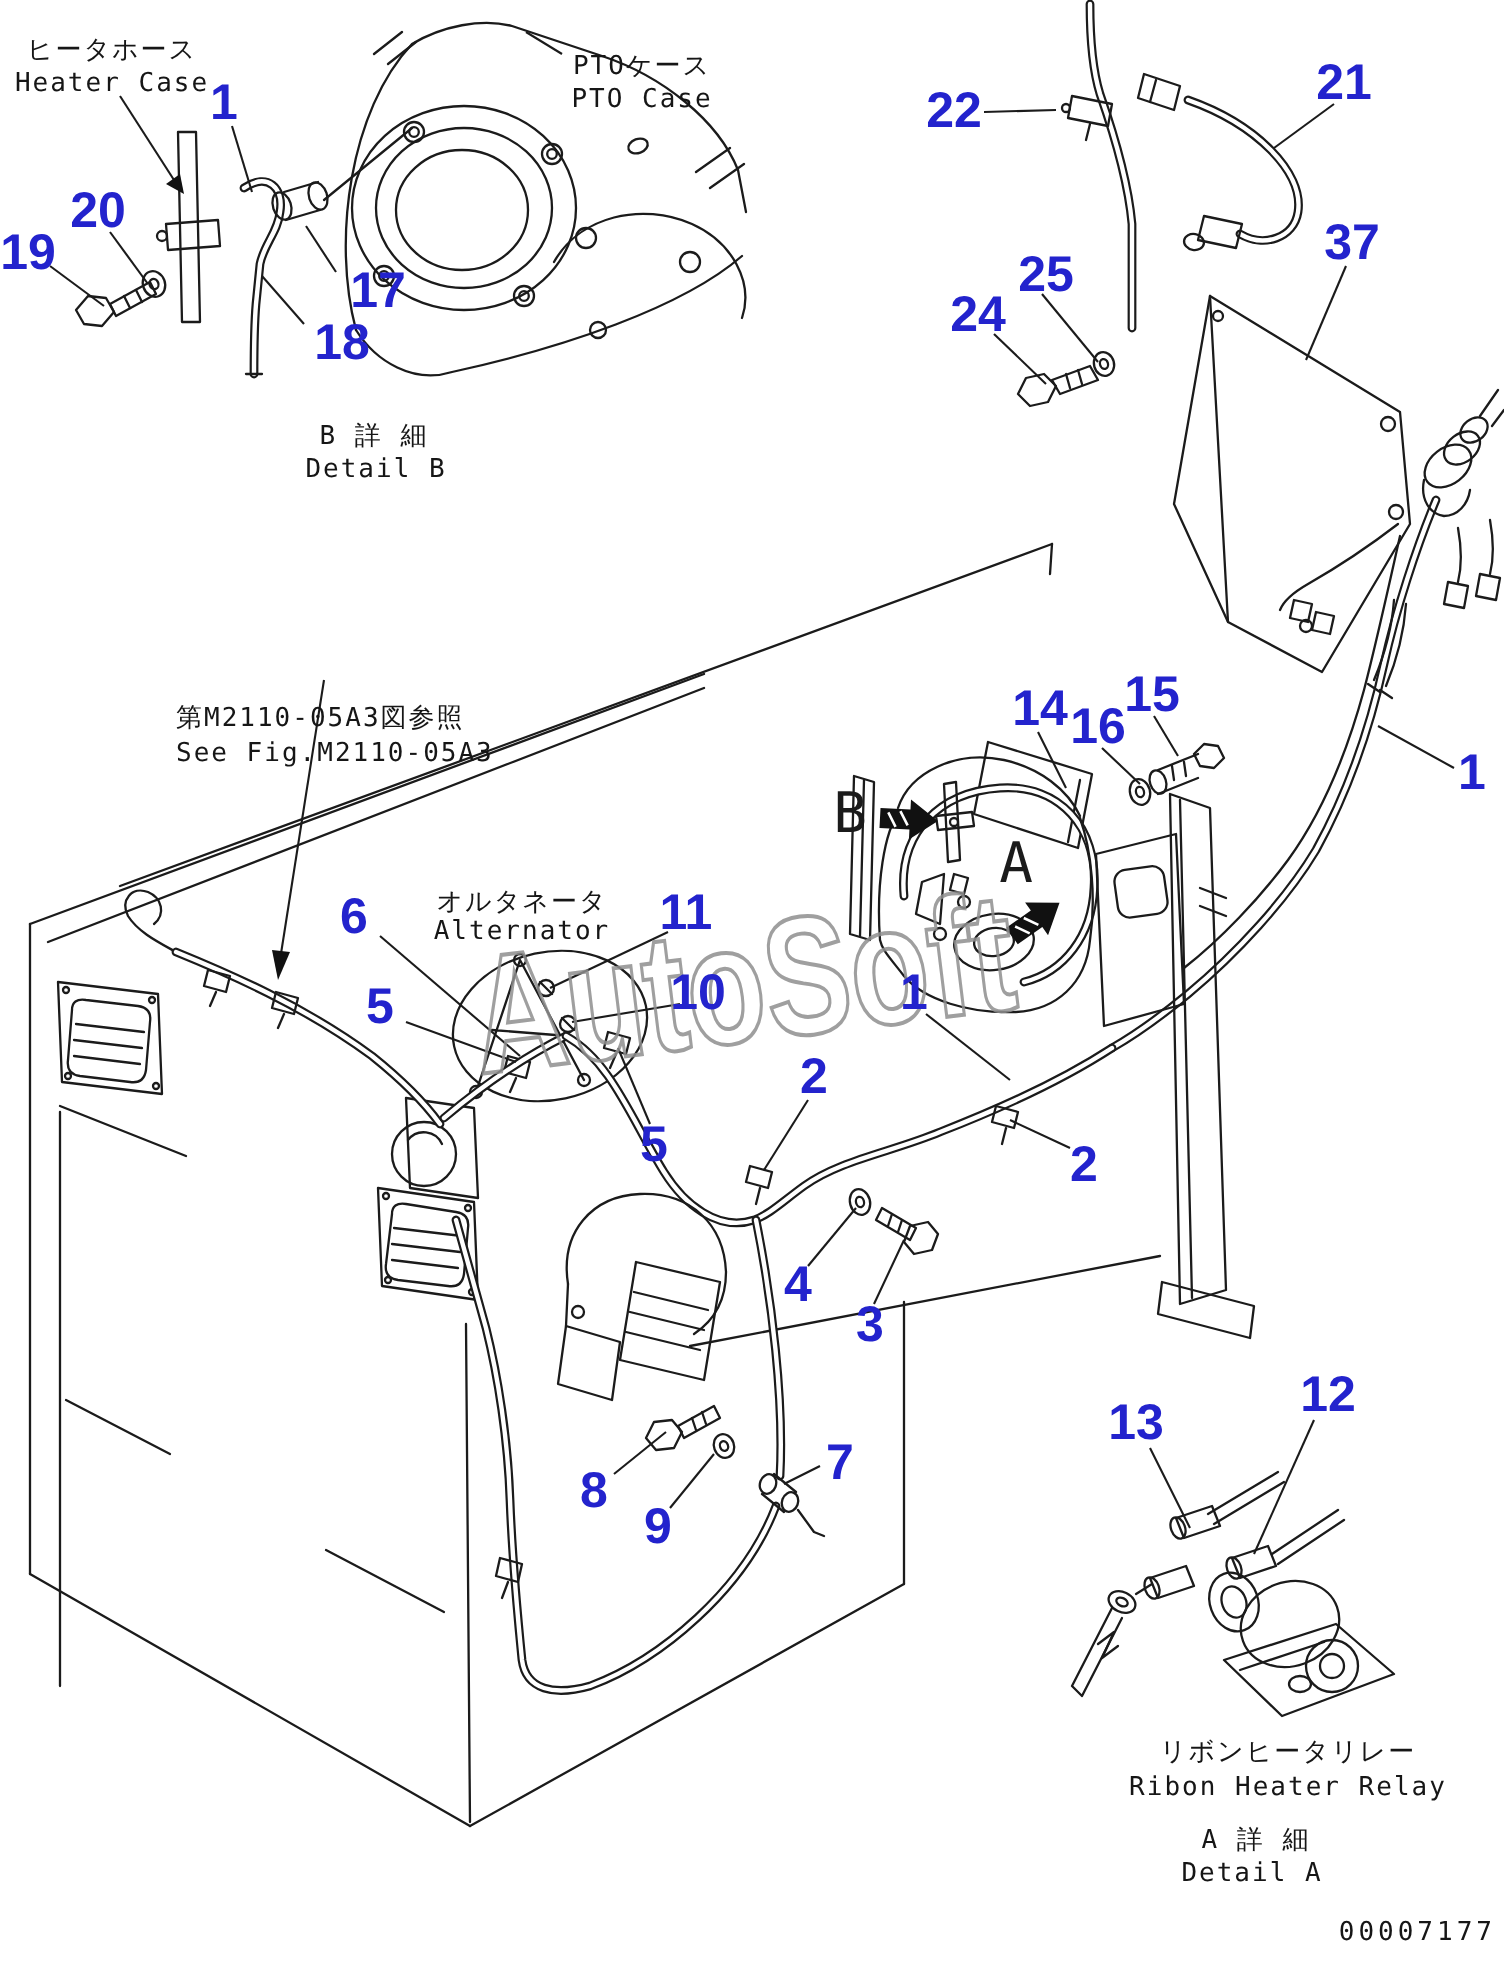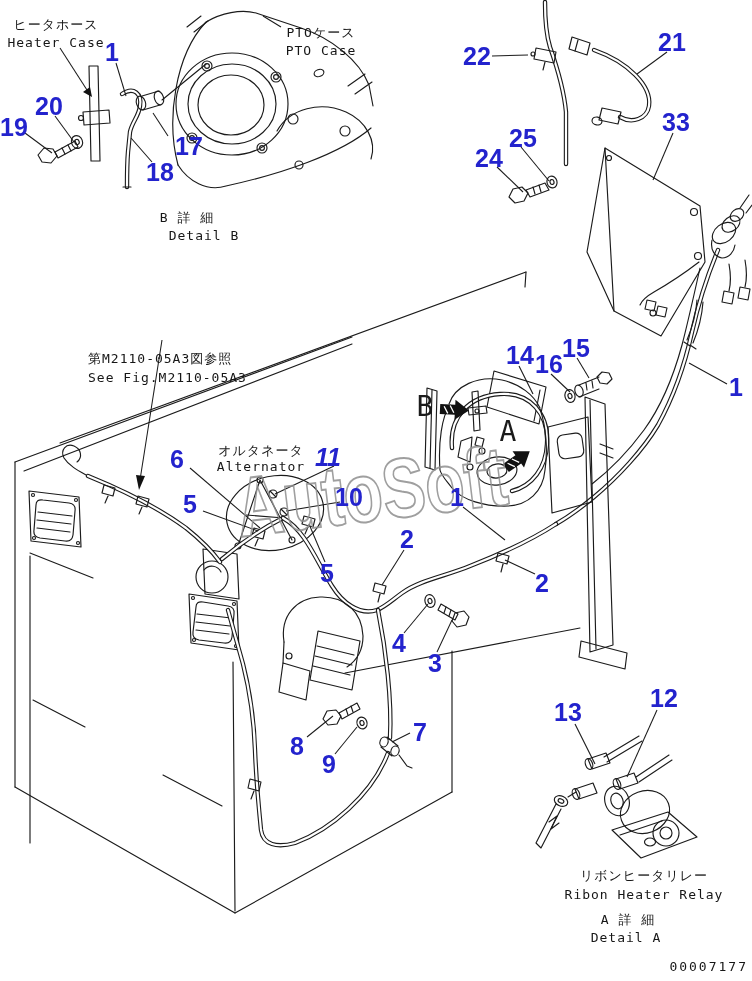--- a/index.html
+++ b/index.html
@@ -349,49 +349,49 @@
   </g>
 
   <text x="240" y="537" transform="rotate(-7 240 537)" font-family="Liberation Sans, sans-serif" font-weight="bold" font-size="84" textLength="272" lengthAdjust="spacingAndGlyphs" fill="none" stroke="#8f8f8f" stroke-width="2" opacity="0.85">AutoSoft</text>
 </svg>
 
   <div class="lbl" style="left:56px;top:25px;">ヒータホース</div>
   <div class="lbl" style="left:56px;top:42px;">Heater Case</div>
   <div class="lbl" style="left:321px;top:33px;">PTOケース</div>
   <div class="lbl" style="left:321px;top:50px;">PTO Case</div>
   <div class="lbl" style="left:187px;top:218px;">B 詳 細</div>
-  <div class="lbl" style="left:204px;top:235px;">Detail B</div>
+  <div class="lbl" style="left:188px;top:235px;">Detail B</div>
   <div class="lbl left" style="left:88px;top:312px;">第M2110-05A3図参照</div>
   <div class="lbl left" style="left:88px;top:330px;">See Fig.M2110-05A3</div>
   <div class="lbl" style="left:261px;top:451px;">オルタネータ</div>
   <div class="lbl" style="left:261px;top:466px;">Alternator</div>
   <div class="lbl" style="left:644px;top:876px;">リボンヒータリレー</div>
   <div class="lbl" style="left:644px;top:894px;">Ribon Heater Relay</div>
   <div class="lbl" style="left:628px;top:920px;">A 詳 細</div>
   <div class="lbl" style="left:626px;top:937px;">Detail A</div>
 
   <div class="viewletter" style="left:425px;top:407px;">B</div>
   <div class="viewletter" style="left:508px;top:432px;">A</div>
 
   <div class="callout" style="left:14px;top:127px;">19</div>
   <div class="callout" style="left:49px;top:106px;">20</div>
   <div class="callout" style="left:112px;top:52px;">1</div>
   <div class="callout" style="left:189px;top:146px;">17</div>
-  <div class="callout" style="left:160px;top:172px;">18</div>
+  <div class="callout" style="left:171px;top:172px;">18</div>
   <div class="callout" style="left:477px;top:56px;">22</div>
   <div class="callout" style="left:672px;top:42px;">21</div>
   <div class="callout" style="left:523px;top:138px;">25</div>
   <div class="callout" style="left:489px;top:158px;text-align:center;">24</div>
-  <div class="callout" style="left:676px;top:122px;">33</div>
+  <div class="callout" style="left:676px;top:122px;">37</div>
   <div class="callout" style="left:520px;top:355px;">14</div>
   <div class="callout" style="left:549px;top:364px;">16</div>
   <div class="callout" style="left:576px;top:348px;">15</div>
   <div class="callout" style="left:736px;top:387px;">1</div>
   <div class="callout" style="left:177px;top:459px;">6</div>
-  <div class="callout" style="left:328px;top:457px;font-style:italic;">11</div>
+  <div class="callout" style="left:343px;top:457px;">11</div>
   <div class="callout" style="left:190px;top:504px;">5</div>
   <div class="callout" style="left:349px;top:497px;">10</div>
   <div class="callout" style="left:327px;top:573px;">5</div>
   <div class="callout" style="left:457px;top:497px;">1</div>
   <div class="callout" style="left:407px;top:539px;">2</div>
   <div class="callout" style="left:542px;top:583px;">2</div>
   <div class="callout" style="left:399px;top:643px;">4</div>
   <div class="callout" style="left:435px;top:663px;">3</div>
   <div class="callout" style="left:297px;top:746px;">8</div>
   <div class="callout" style="left:329px;top:764px;">9</div>

